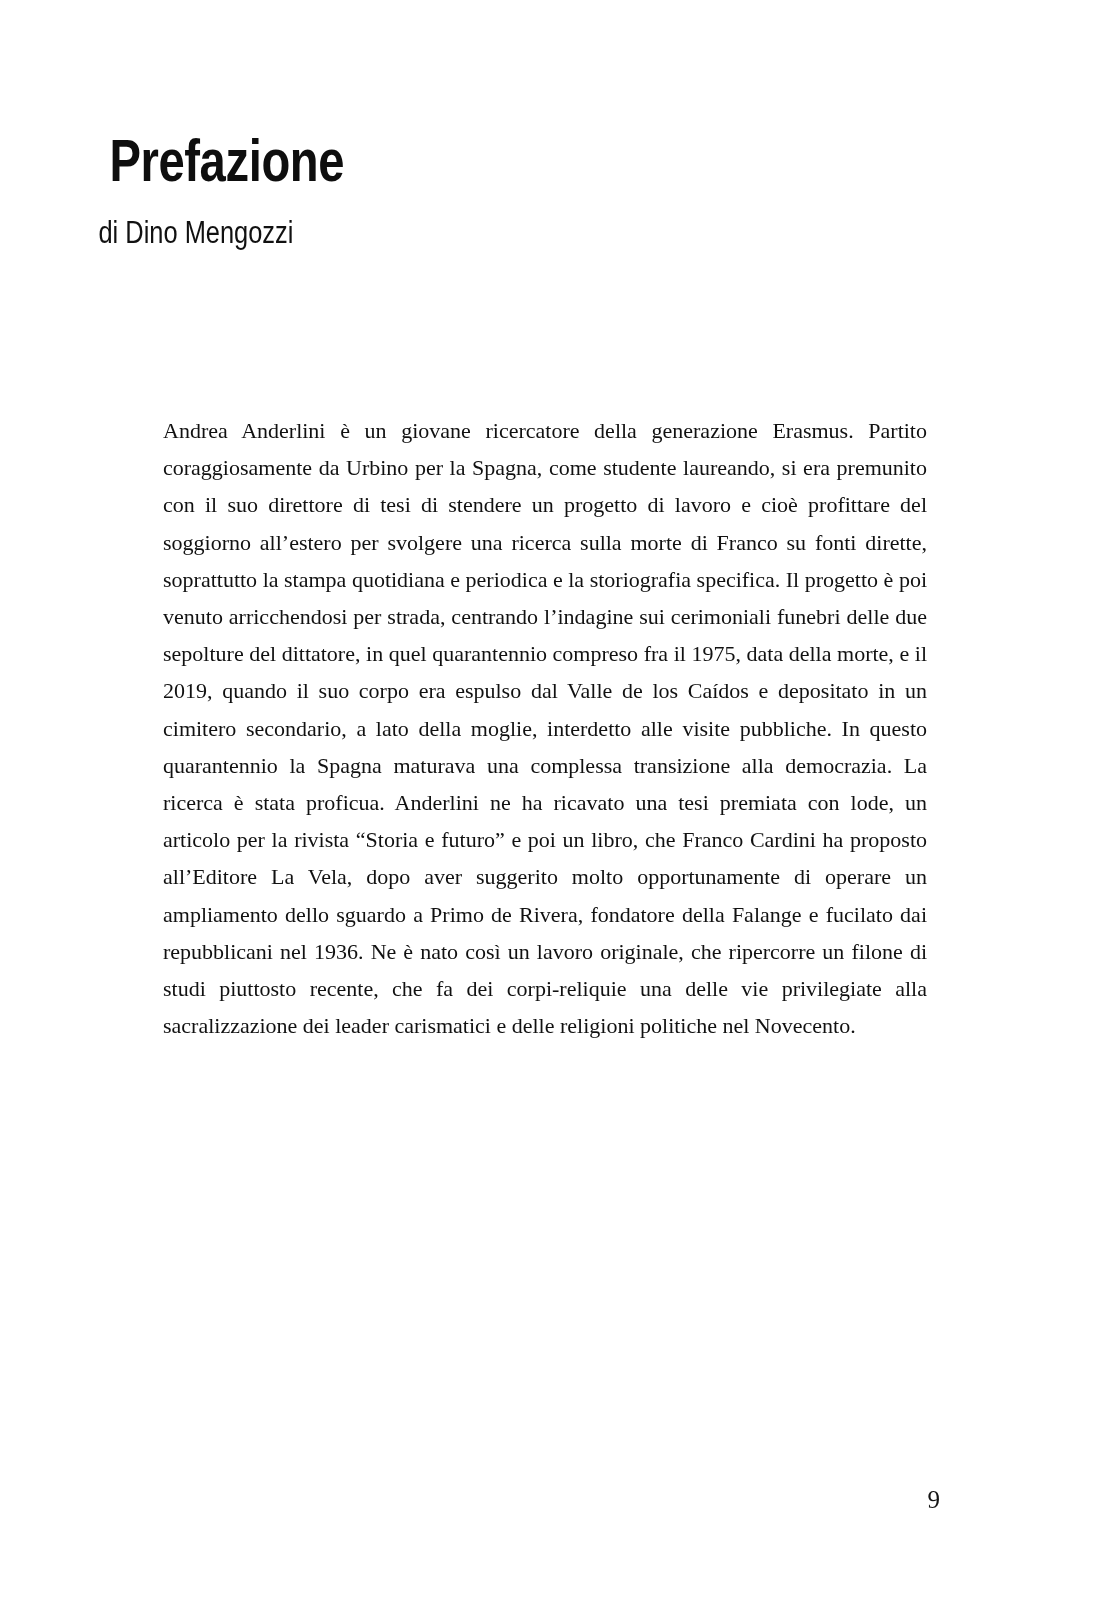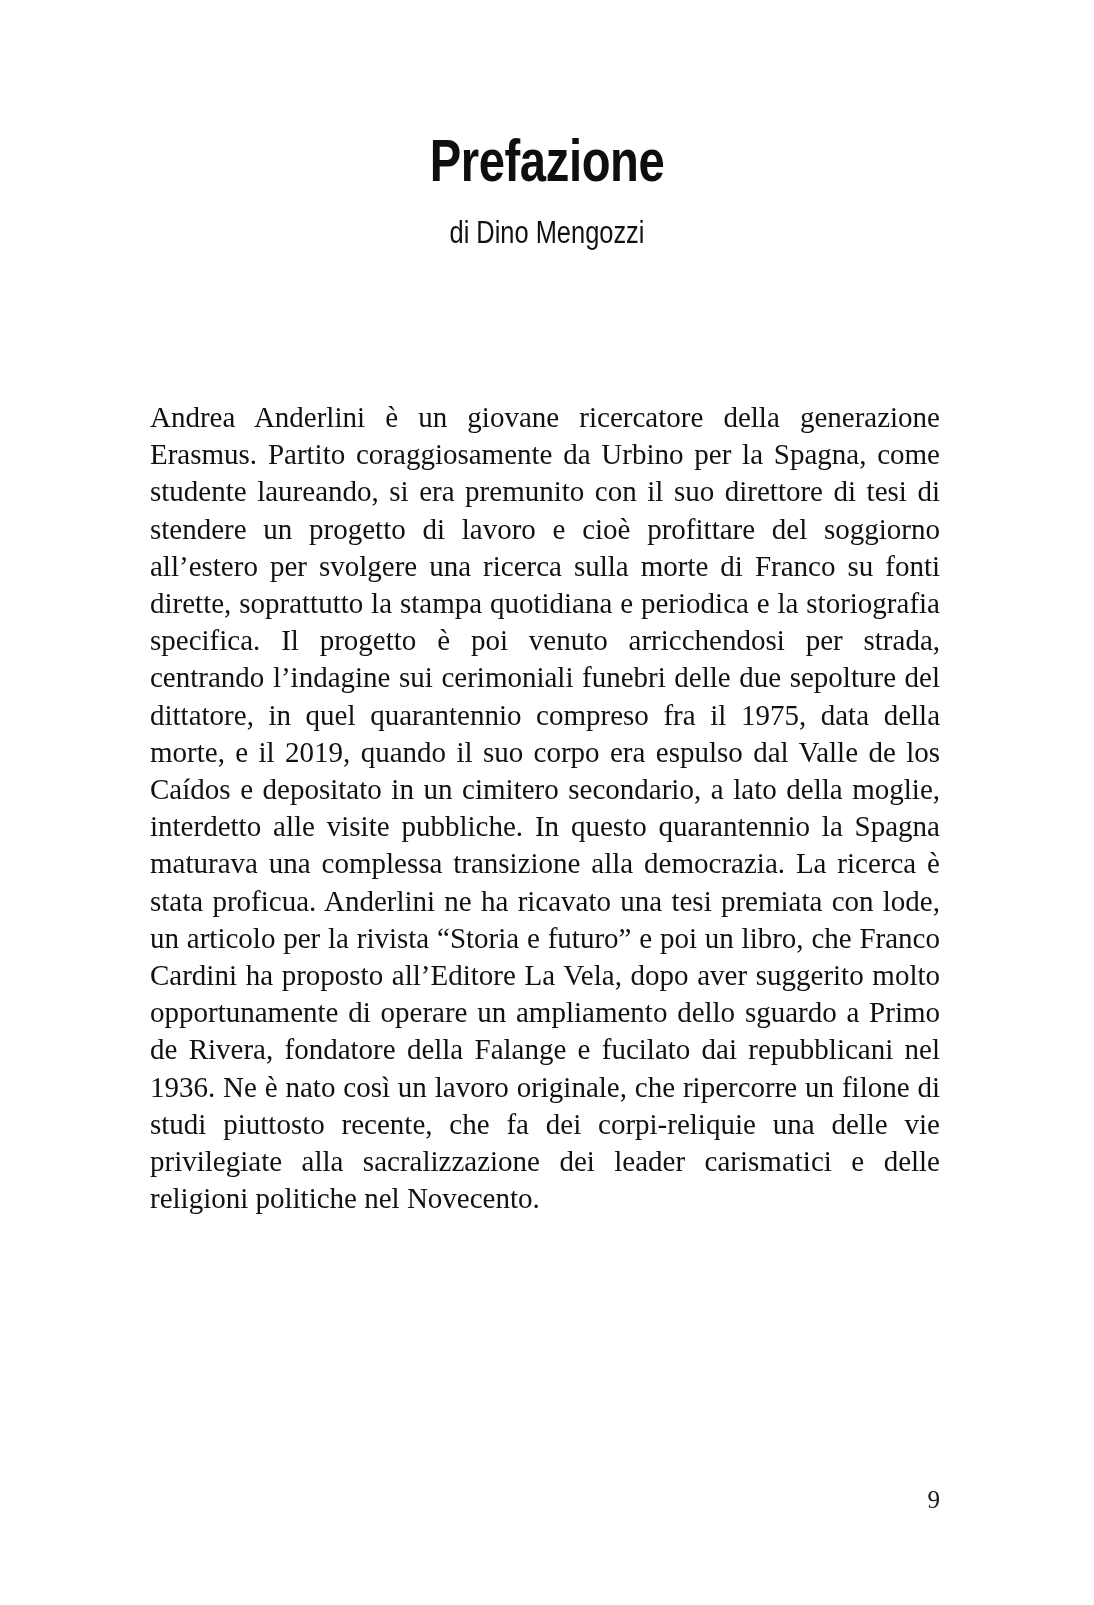--- a/index.html
+++ b/index.html
@@ -24,21 +24,20 @@
     height: 1605px;
     background: #ffffff;
   }
 
   
   .heading-block {
     position: absolute;
     left: 0;
     top: 132px;
     width: 1094px;
-    text-align: center;
   }
 
   .chapter-title {
     font-family: "Liberation Sans Narrow", "Liberation Sans", "DejaVu Sans", sans-serif;
     font-weight: 700;
     font-size: 59px;
     line-height: 1.0;
     letter-spacing: -0.5px;
     color: #0e0e0e;
     transform: scaleX(0.80);
@@ -65,24 +64,24 @@
 
   
   .body-text {
     position: absolute;
     left: 150px;
     top: 399px;
     width: 790px;
   }
 
   .body-text p {
-    margin: 0;
+    margin: 13px;
     padding: 0;
     font-family: "Liberation Serif", "DejaVu Serif", serif;
-    font-size: 29px;
+    font-size: 22px;
     line-height: 37.2px;
     text-align: justify;
     text-justify: inter-word;
     color: #111111;
     hyphens: manual;
     word-spacing: 0px;
   }
 
   .body-text p.indent {
     text-indent: 30px;

